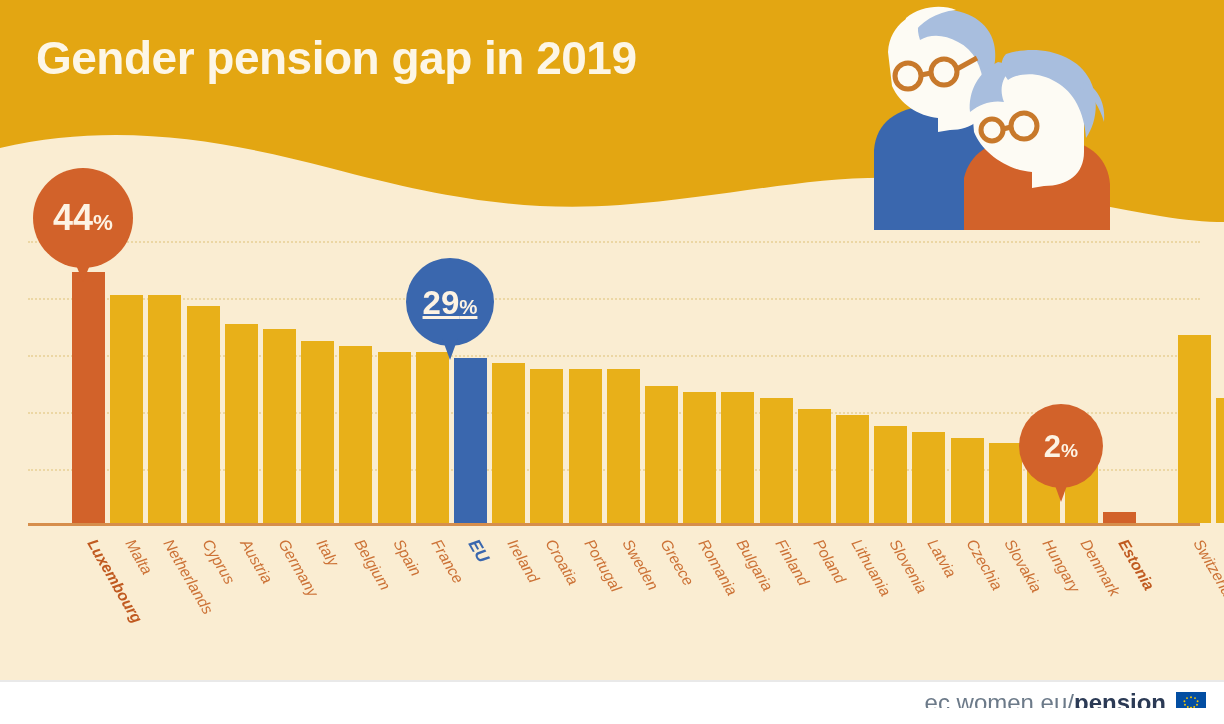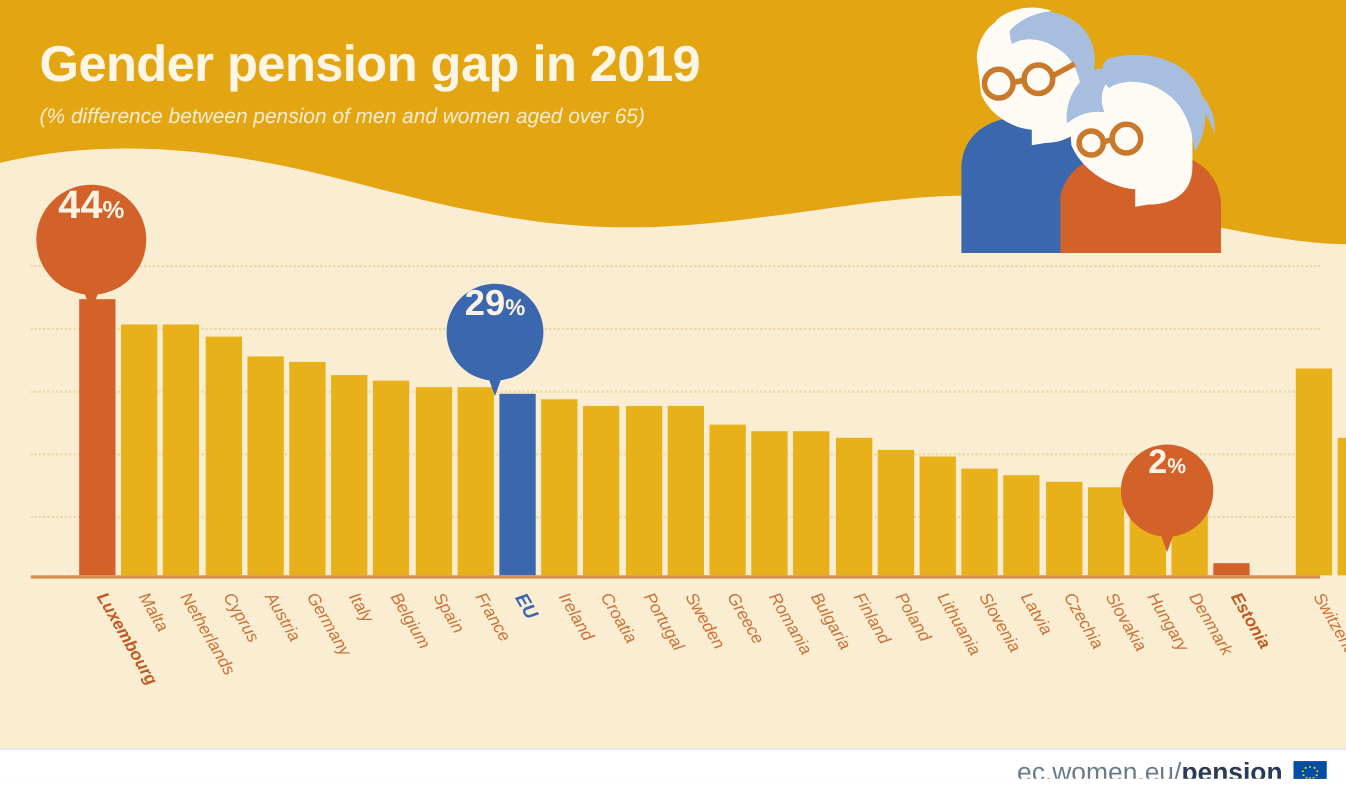--- a/index.html
+++ b/index.html
@@ -67,21 +67,21 @@
     font-family:"Liberation Sans", sans-serif;
     white-space:nowrap;
     font-style:italic;
   }
   .clabel.strong{color:#c05a20;font-weight:bold;}
   .clabel.eu{color:#3a67ae;font-weight:bold;font-size:17px;}
   
   .bubble{position:absolute;}
   .bubble .ball{
     position:absolute;left:0;top:0;border-radius:50%;
-    display:flex;align-items:flex-start;justify-content:center;
+    display:flex;align-items:center;justify-content:center;
   }
   .bubble .tail{
     position:absolute;width:0;height:0;
   }
   .bubble .val{
     color:#fdf3e3;font-weight:bold;
     font-family:"Liberation Sans", sans-serif;
     line-height:1;
   }
   .bubble .pct{font-size:.62em;font-weight:bold;}
@@ -112,21 +112,20 @@
 
 <div id="infographic">
 
   <div class="header-band">
     <svg class="header-wave" viewBox="0 0 1224 230" preserveAspectRatio="none">
       <path d="M0,148 C120,120 230,142 330,168 C440,197 520,212 620,205
                C730,197 810,175 900,178 C1000,181 1090,205 1160,216
                C1185,220 1205,222 1224,222 L1224,230 L0,230 Z" fill="#faedd2"></path>
     </svg>
     <div class="title">Gender pension gap in 2019</div>
-    <div class="subtitle">(% difference between pension of men and women aged over 65)</div>
 
     <svg class="illustration" viewBox="0 0 300 232">
 
       <path d="M28,150 C30,122 52,108 80,106 L120,106 C146,110 162,128 163,152 L163,232 L28,232 Z" fill="#3a67ae"></path>
 
       <path d="M42,52 C44,22 70,8 98,10 C126,12 142,32 142,58
                L142,96 C142,118 126,130 104,130 L92,132 L92,118
                C72,116 54,104 46,86 Z" fill="#fdfbf4"></path>
 
       <path d="M78,12 C108,4 142,16 148,44 C152,62 146,78 138,88
@@ -240,21 +239,21 @@
     <div class="ball" style="width:100px;height:100px;">
       <span class="val" style="font-size:36px;">
         <span>44</span><span class="pct">%</span>
       </span>
     </div>
     <div class="tail" style="left:41px;top:92px;border-left:9px solid transparent;border-right:9px solid transparent;border-top:22px solid #d2622a;"></div>
   </div>
 
   <div class="bubble blue" id="bubble-1" style="left:406px;top:258px;">
     <div class="ball" style="width:88px;height:88px;">
-      <span class="val" style="font-size:33px;">
+      <span class="val" style="font-size:33px;text-decoration:underline;">
         <span>29</span><span class="pct">%</span>
       </span>
     </div>
     <div class="tail" style="left:36px;top:80px;border-left:8px solid transparent;border-right:8px solid transparent;border-top:22px solid #3a67ae;"></div>
   </div>
 
   <div class="bubble orange" id="bubble-2" style="left:1019px;top:404px;">
     <div class="ball" style="width:84px;height:84px;">
       <span class="val" style="font-size:31px;">
         <span>2</span><span class="pct">%</span>

